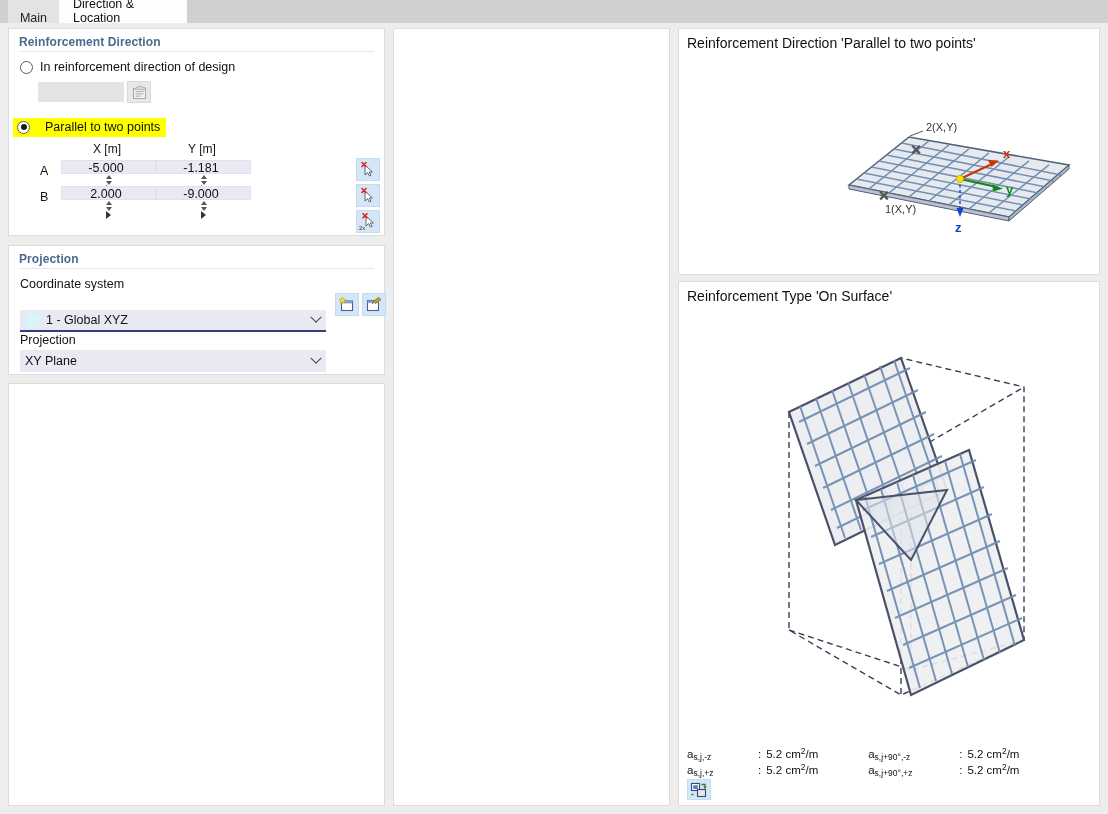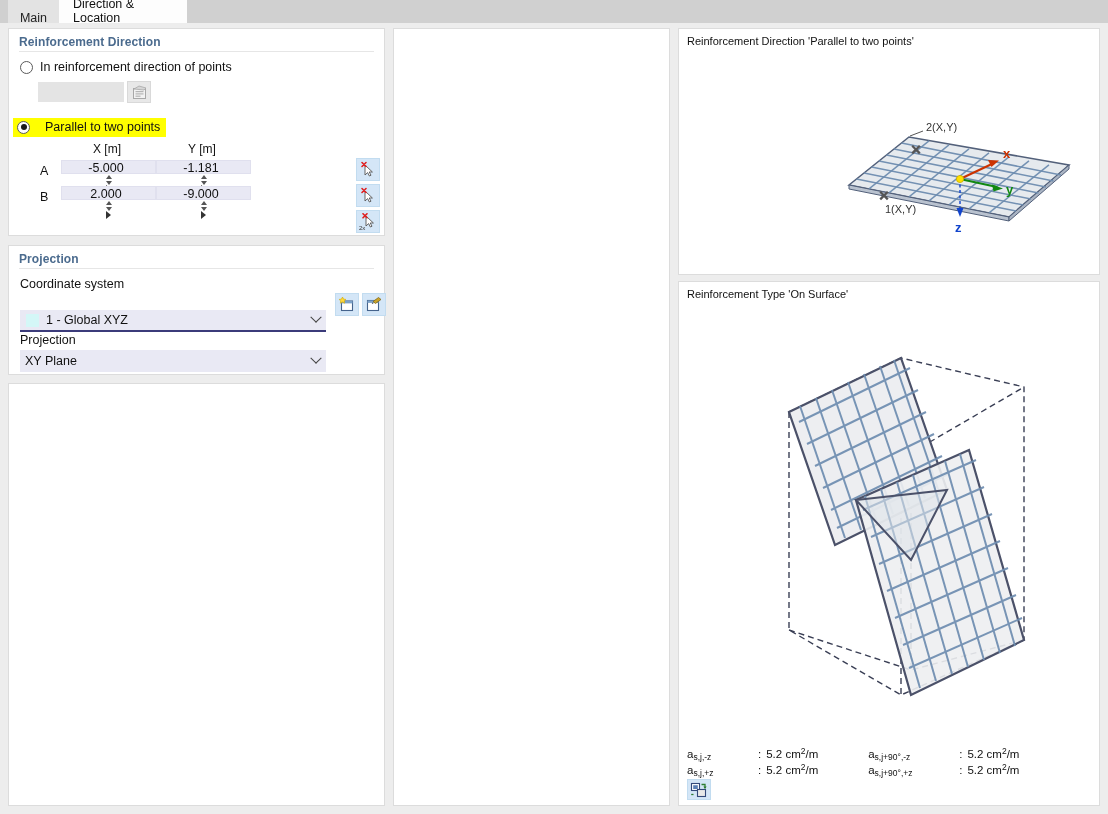--- a/index.html
+++ b/index.html
@@ -50,21 +50,21 @@
     position: absolute; left: 10px; top: 6px;
     font-size: 12px; font-weight: bold; color: #4b6b8e;
     letter-spacing: .1px;
   }
   .section-rule {
     position: absolute; left: 10px; top: 22px; right: 10px; height: 1px;
     background: #e6e6e6;
   }
   .preview-title {
     position: absolute; left: 8px; top: 6px;
-    font-size: 11px; color: #111;
+    font-size: 14px; color: #111;
   }
 
   
   .radio-row { position: absolute; display: flex; align-items: center; gap: 7px; }
   .radio {
     width: 13px; height: 13px; border-radius: 50%;
     border: 1px solid #5a5a5a; background: #fff;
     display: inline-flex; align-items: center; justify-content: center;
     flex: 0 0 auto;
   }
@@ -169,21 +169,21 @@
   </div>
 </div>
 <div class="tabstrip-filler"></div>
 
 <div class="panel" id="panel-reinf-direction">
   <div class="section-title">Reinforcement Direction</div>
   <div class="section-rule"></div>
 
   <div class="radio-row" style="left:11px; top:31px;">
     <span class="radio"></span>
-    <span class="radio-label">In reinforcement direction of points</span>
+    <span class="radio-label">In reinforcement direction of design</span>
   </div>
 
   <div class="txt-disabled" style="left:29px; top:53px; width:86px;"></div>
 
   <div class="btn-icon light" style="left:118px; top:52px; width:24px; height:22px;">
     <svg width="17" height="15" viewBox="0 0 17 15">
       <rect x="2.5" y="3.5" width="12" height="10" fill="#f2f2f2" stroke="#a8a8a8"></rect>
       <rect x="4.5" y="6" width="8" height="1.2" fill="#b5b5b5"></rect>
       <rect x="4.5" y="8.3" width="8" height="1.2" fill="#b5b5b5"></rect>
       <rect x="4.5" y="10.6" width="5" height="1.2" fill="#b5b5b5"></rect>

